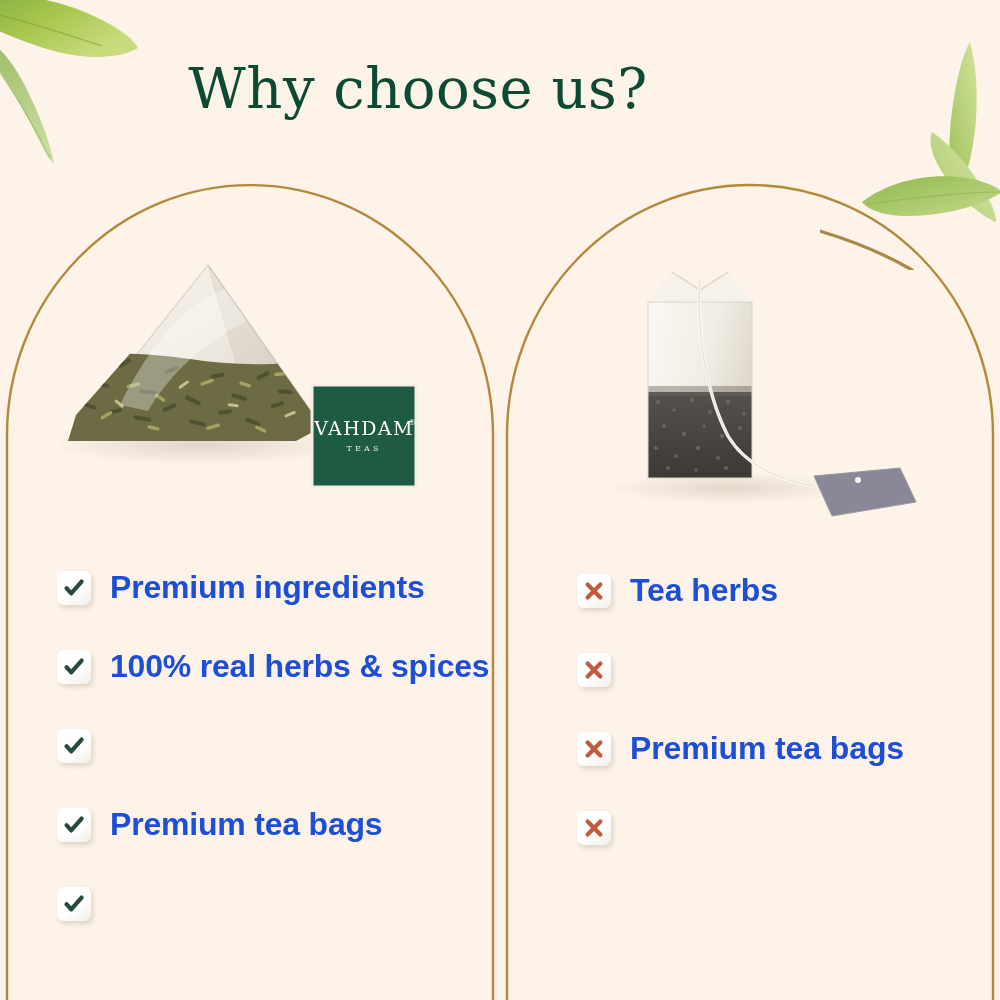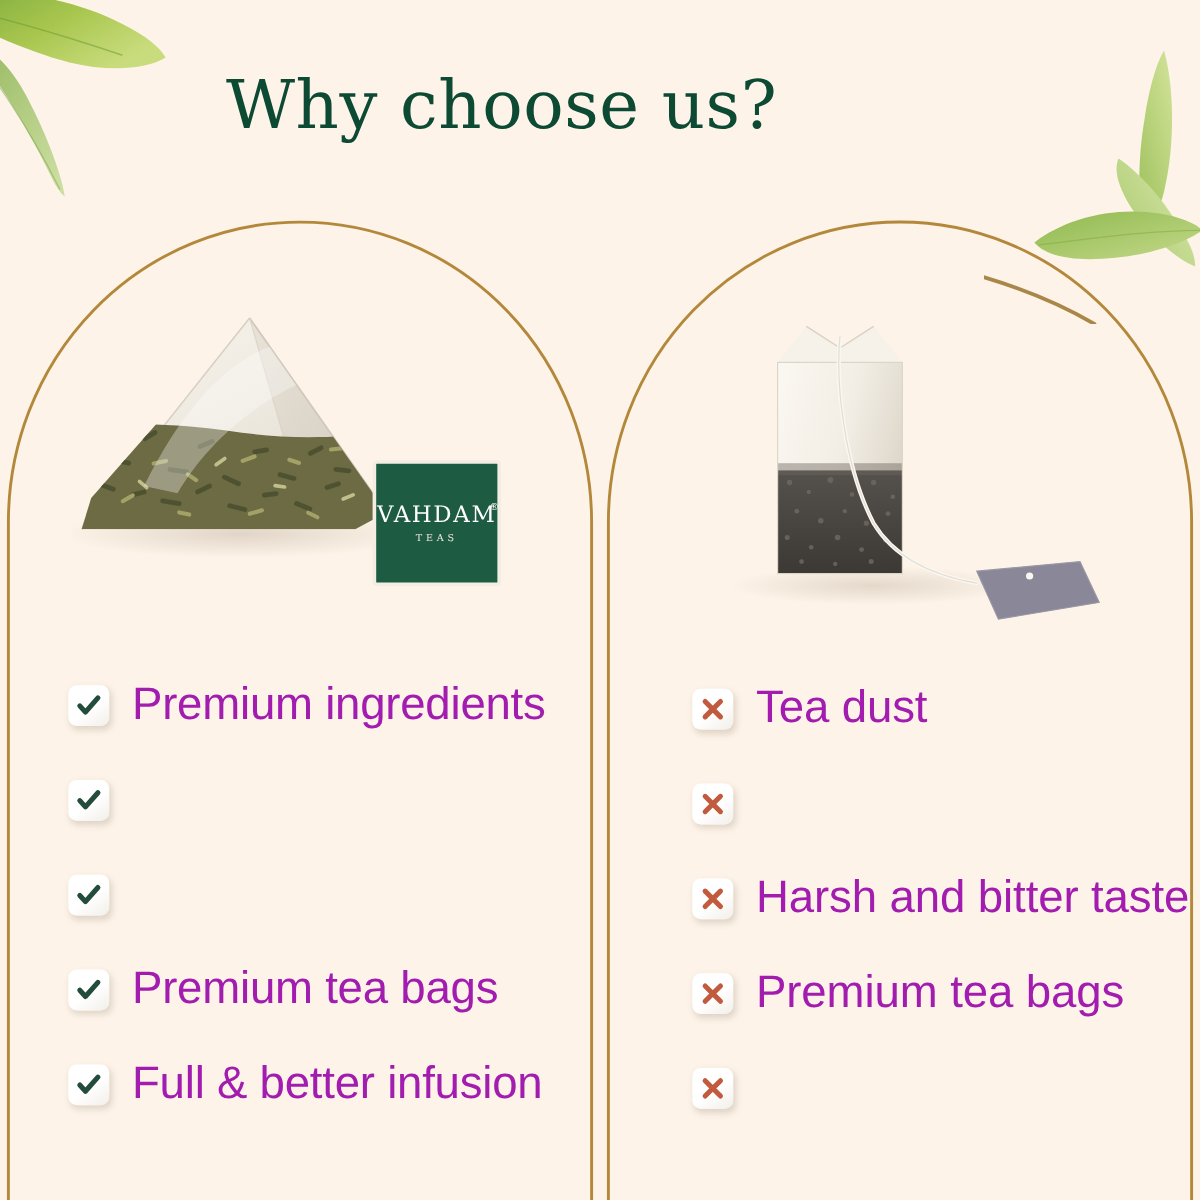--- a/index.html
+++ b/index.html
@@ -47,25 +47,25 @@
   }
   .mark{
     width:34px;height:34px;flex:0 0 34px;
     border-radius:7px;
     background:linear-gradient(145deg,#ffffff 0%,#ffffff 55%,#f2efe9 100%);
     box-shadow:2px 3px 5px rgba(120,100,80,0.22);
     display:flex;align-items:center;justify-content:center;
     margin-right:19px;
   }
   .row-label{
-    font-size:38px;
-    color:#a21caf;
+    font-size:32px;
+    color:#1d4ed8;
     letter-spacing:-0.2px;
     white-space:nowrap;
-    font-weight:400;
+    font-weight:700;
   }
   .col-right .row-label{letter-spacing:-0.1px;}
 </style>
 </head>
 <body>
 
 <div class="stage">
 
   <svg class="arches" viewBox="0 0 1000 1000" preserveAspectRatio="none">
     <path d="M7,1000 L7,435 A243,250 0 0 1 493,435 L493,1000" fill="none" stroke="#B3883A" stroke-width="2.4"></path>
@@ -274,20 +274,21 @@
           </svg>
       </span>
       <span class="row-label">Premium ingredients</span>
     </div>
     <div class="row">
       <span class="mark">
         <svg width="22" height="22" viewBox="0 0 22 22">
             <path d="M3.5,11.2 L8.2,16.4 L18.6,4.6" fill="none" stroke="#244C3B" stroke-width="4.2" stroke-linecap="round" stroke-linejoin="round"></path>
           </svg>
       </span>
+      <span class="row-label">100% real herbs &amp; spices</span>
     </div>
     <div class="row">
       <span class="mark">
         <svg width="22" height="22" viewBox="0 0 22 22">
             <path d="M3.5,11.2 L8.2,16.4 L18.6,4.6" fill="none" stroke="#244C3B" stroke-width="4.2" stroke-linecap="round" stroke-linejoin="round"></path>
           </svg>
       </span>
     </div>
     <div class="row">
       <span class="mark">
@@ -296,58 +297,49 @@
           </svg>
       </span>
       <span class="row-label">Premium tea bags</span>
     </div>
     <div class="row">
       <span class="mark">
         <svg width="22" height="22" viewBox="0 0 22 22">
             <path d="M3.5,11.2 L8.2,16.4 L18.6,4.6" fill="none" stroke="#244C3B" stroke-width="4.2" stroke-linecap="round" stroke-linejoin="round"></path>
           </svg>
       </span>
-      <span class="row-label">Full &amp; better infusion</span>
     </div>
   </div>
 
   <div class="col col-right">
     <div class="row">
       <span class="mark">
         <svg width="22" height="22" viewBox="0 0 22 22">
             <path d="M4.6,4.6 L17.4,17.4 M17.4,4.6 L4.6,17.4" fill="none" stroke="#C25A3E" stroke-width="4.2" stroke-linecap="round"></path>
           </svg>
       </span>
-      <span class="row-label">Tea dust</span>
+      <span class="row-label">Tea herbs</span>
     </div>
     <div class="row">
       <span class="mark">
         <svg width="22" height="22" viewBox="0 0 22 22">
             <path d="M4.6,4.6 L17.4,17.4 M17.4,4.6 L4.6,17.4" fill="none" stroke="#C25A3E" stroke-width="4.2" stroke-linecap="round"></path>
           </svg>
       </span>
     </div>
     <div class="row">
       <span class="mark">
         <svg width="22" height="22" viewBox="0 0 22 22">
             <path d="M4.6,4.6 L17.4,17.4 M17.4,4.6 L4.6,17.4" fill="none" stroke="#C25A3E" stroke-width="4.2" stroke-linecap="round"></path>
           </svg>
       </span>
-      <span class="row-label">Harsh and bitter taste</span>
+      <span class="row-label">Premium tea bags</span>
     </div>
     <div class="row">
       <span class="mark">
         <svg width="22" height="22" viewBox="0 0 22 22">
             <path d="M4.6,4.6 L17.4,17.4 M17.4,4.6 L4.6,17.4" fill="none" stroke="#C25A3E" stroke-width="4.2" stroke-linecap="round"></path>
           </svg>
       </span>
-      <span class="row-label">Premium tea bags</span>
-    </div>
-    <div class="row">
-      <span class="mark">
-        <svg width="22" height="22" viewBox="0 0 22 22">
-            <path d="M4.6,4.6 L17.4,17.4 M17.4,4.6 L4.6,17.4" fill="none" stroke="#C25A3E" stroke-width="4.2" stroke-linecap="round"></path>
-          </svg>
-      </span>
     </div>
   </div>
 
 </div>
 
 </body></html>

